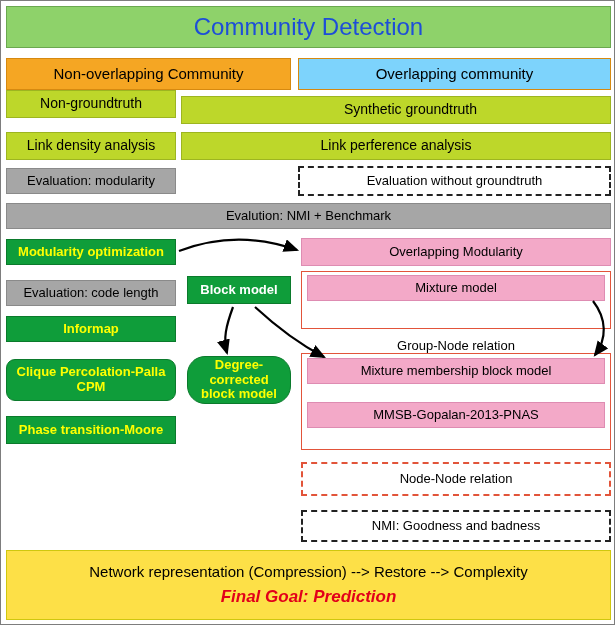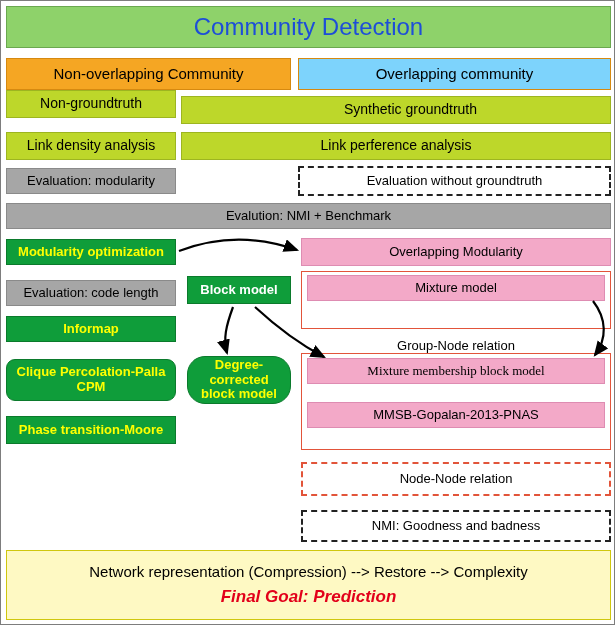--- a/index.html
+++ b/index.html
@@ -95,21 +95,21 @@
     background: #ffffff;
     border: 1.5px solid #e2543a;
   }
   .transparent {
     background: transparent;
     border: none;
     font-size: 13px;
     margin-top: 32px;
   }
   .bottom-yellow {
-    background: #fef9c3;
+    background: #fde047;
     border: 1px solid #cfc70e;
     flex-direction: column;
     font-size: 15px;
   }
   .bottom-yellow .line2 {
     color: #e2001a;
     font-weight: bold;
     font-style: italic;
     font-size: 17px;
     margin-top: 6px;
@@ -153,21 +153,21 @@
   <div class="box green-dark" style="left:186px; top:275px; width:104px; height:28px;">Block model</div>
   <div class="box green-dark" style="left:186px; top:355px; width:104px; height:48px; color:#ffff00;border-radius:18px;">Degree-corrected block model</div>
 
   <div class="box pink" style="left:300px; top:237px; width:310px; height:28px;">Overlapping Modularity</div>
 
   <div class="box panel-red" style="left:300px; top:270px; width:310px; height:58px;"></div>
   <div class="box pink" style="left:306px; top:274px; width:298px; height:26px;">Mixture model</div>
   <div class="box transparent" style="left:306px; top:302px; width:298px; height:22px;">Group-Node relation</div>
 
   <div class="box panel-red" style="left:300px; top:352px; width:310px; height:97px;"></div>
-  <div class="box pink" style="left:306px; top:357px; width:298px; height:26px;font-family:Liberation Serif, serif;">Mixture membership block model</div>
+  <div class="box pink" style="left:306px; top:357px; width:298px; height:26px;">Mixture membership block model</div>
   <div class="box pink" style="left:306px; top:393px; width:298px; height:26px;margin-top:8px;">MMSB-Gopalan-2013-PNAS</div>
   <div class="box transparent" style="left:306px; top:423px; width:298px; height:22px;">Group-Group relation</div>
 
   <div class="box dashed-red" style="left:300px; top:461px; width:310px; height:34px;">Node-Node relation</div>
 
   <div class="box dashed-black" style="left:300px; top:509px; width:310px; height:32px;">NMI: Goodness and badness</div>
 
   <div class="box bottom-yellow" style="left:5px; top:549px; width:605px; height:70px;">
     <div>Network representation (Compression) --&gt; Restore --&gt; Complexity</div>
     <div class="line2">Final Goal: Prediction</div>

